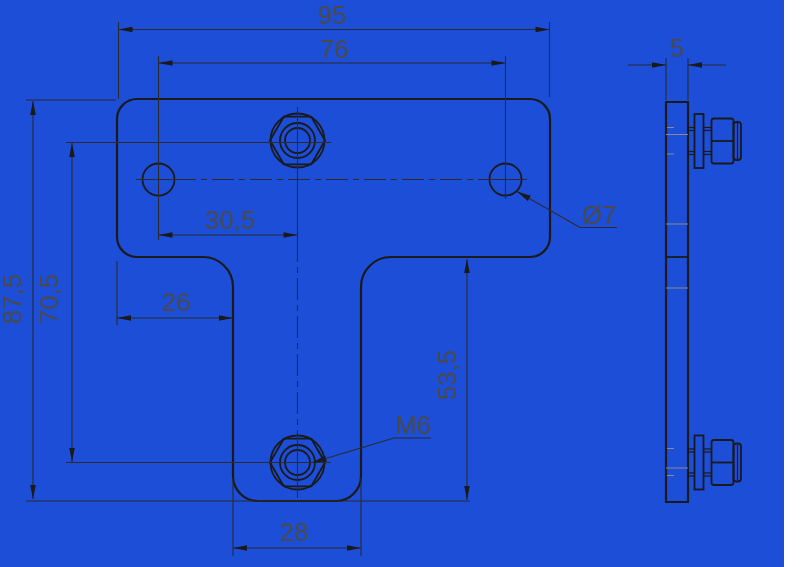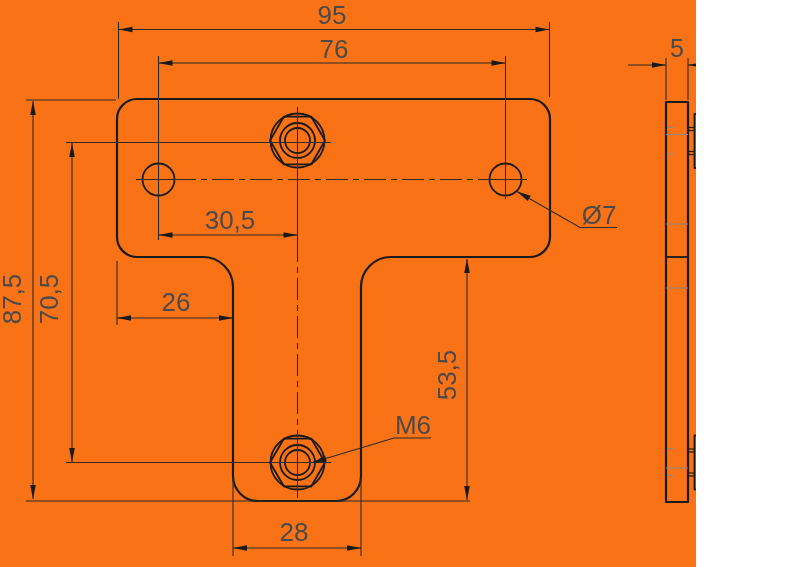--- a/index.html
+++ b/index.html
@@ -1,16 +1,16 @@
 <!DOCTYPE html>
 <html><head>
 <meta charset="utf-8">
 <style>
   html,body{margin:0;padding:0;background:#ffffff;}
-  .stage{position:relative;width:696px;height:567px;background:#f97316;overflow:hidden;}
+  .stage{position:relative;width:784px;height:567px;background:#1d4ed8;overflow:hidden;}
   svg{display:block;}
   .outline{fill:none;stroke:#1a1a1a;stroke-width:2.2;stroke-linejoin:round;}
   .medium{fill:none;stroke:#1a1a1a;stroke-width:1.8;}
   .shaft{fill:none;stroke:#1a1a1a;stroke-width:1.2;}
   .dim{fill:none;stroke:#2b2b2b;stroke-width:1.1;}
   .thin{fill:none;stroke:#8a8a8a;stroke-width:1;}
   .cl{fill:none;stroke:#2b2b2b;stroke-width:1.1;stroke-dasharray:22 5 6 5;}
   .ah{fill:#1a1a1a;stroke:none;}
   text{font-family:"Liberation Sans","DejaVu Sans",sans-serif;font-size:26px;fill:#4a4a4a;}
   .small{font-size:25px;}

